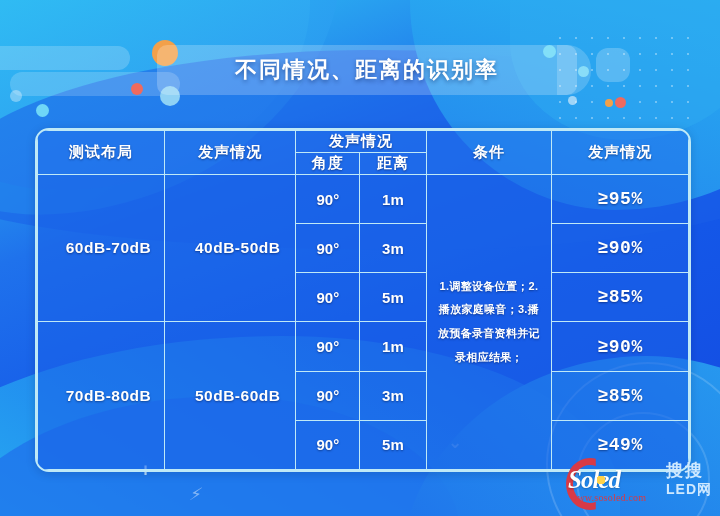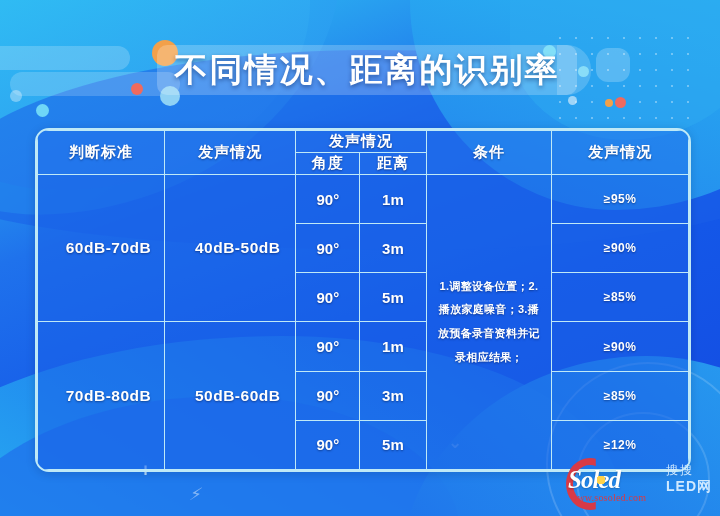--- a/index.html
+++ b/index.html
@@ -107,21 +107,21 @@
     position:absolute;left:157px;top:45px;width:420px;height:50px;
     background:rgba(255,255,255,.22);border-radius:10px 10px 10px 10px;
   }
   .title-pill:after{
     content:"";position:absolute;right:-14px;top:0;width:34px;height:50px;
     background:rgba(255,255,255,.18);border-radius:0 24px 24px 0;
   }
   .title-text{
     position:absolute;left:0;top:0;width:420px;height:50px;
     display:flex;align-items:center;justify-content:center;
-    color:#ffffff;font-size:33px;font-weight:700;letter-spacing:2px;
+    color:#ffffff;font-size:22px;font-weight:700;letter-spacing:2px;
     text-shadow:0 2px 4px rgba(0,24,80,.45);
     font-family:"Liberation Sans","DejaVu Sans",sans-serif;
     white-space:nowrap;
   }
 
   
   .table-wrap{
     position:absolute;left:35px;top:128px;width:652px;height:340px;
     border:2px solid #bfe9f7;border-radius:14px;overflow:hidden;
     box-shadow:0 2px 10px rgba(0,20,70,.18);
@@ -136,21 +136,21 @@
     background:rgba(25,98,232,.55);
     font-weight:700;
     text-shadow:0 1px 2px rgba(0,20,70,.5);
   }
   table.grid th{
     font-size:15px;letter-spacing:1px;
     background:rgba(33,112,236,.5);
   }
   td.cn{font-size:15.5px;letter-spacing:.5px;padding-left:16px;}
   td.val{font-size:15px;}
-  td.crit{font-size:12px;letter-spacing:.5px;}
+  td.crit{font-size:18px;letter-spacing:.5px;font-family:Liberation Mono, monospace;}
   td.cond{
     font-size:11px;line-height:2.15;text-align:left;
     padding:0 8px;letter-spacing:.3px;
   }
   .cond-inner{display:block;}
 
   
   .wm{
     position:absolute;left:566px;top:452px;width:150px;height:54px;
     display:flex;align-items:center;
@@ -172,21 +172,21 @@
     position:absolute;left:27px;top:18px;width:16px;height:16px;
     background:radial-gradient(circle,#ffd24a 0 38%,transparent 39%);
   }
   .wm-url{
     position:absolute;left:4px;top:38px;font-size:10px;color:#d83a46;
     letter-spacing:.2px;font-family:"Liberation Serif",serif;
   }
   .wm-cn{
     margin-left:4px;color:#cfe9ff;line-height:1.15;
   }
-  .wm-cn .l1{font-size:12px;font-weight:400;letter-spacing:2px;}
+  .wm-cn .l1{font-size:17px;font-weight:700;letter-spacing:2px;}
   .wm-cn .l2{font-size:14px;font-weight:700;letter-spacing:1px;}
 </style>
 </head>
 <body>
 
 <div class="stage">
 
   <div class="bg-base"></div>
   <div class="wave-top-left"></div>
   <div class="wave-top-left2"></div>
@@ -228,21 +228,21 @@
       <colgroup>
         <col style="width:19.5%">
         <col style="width:20.2%">
         <col style="width:9.8%">
         <col style="width:10.2%">
         <col style="width:19.3%">
         <col style="width:21%">
       </colgroup>
       <thead>
         <tr>
-          <th rowspan="2">判断标准</th>
+          <th rowspan="2">测试布局</th>
           <th rowspan="2">发声情况</th>
           <th colspan="2">发声情况</th>
           <th rowspan="2">条件</th>
           <th rowspan="2">发声情况</th>
         </tr>
         <tr>
           <th>角度</th>
           <th>距离</th>
         </tr>
       </thead>
@@ -275,21 +275,21 @@
           <td class="crit">≥90%</td>
         </tr>
         <tr>
           <td class="val">90°</td>
           <td class="val">3m</td>
           <td class="crit">≥85%</td>
         </tr>
         <tr>
           <td class="val">90°</td>
           <td class="val">5m</td>
-          <td class="crit">≥12%</td>
+          <td class="crit">≥49%</td>
         </tr>
       </tbody>
     </table>
   </div>
 
   <div class="wm">
     <div class="wm-logo">
       <div class="wm-c"></div>
       <div class="wm-word">Soled</div>
       <div class="wm-sun"></div>

